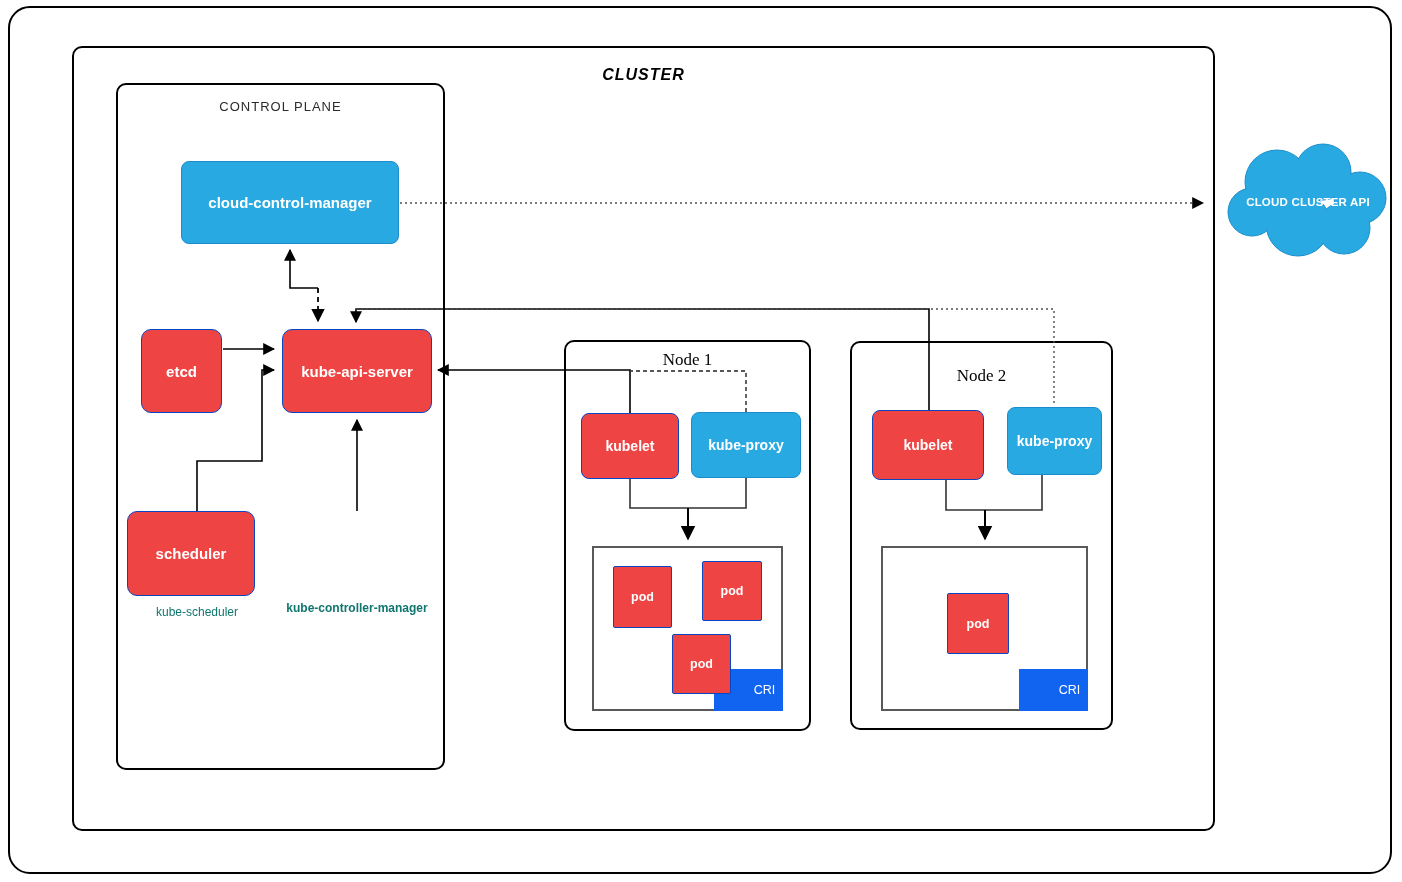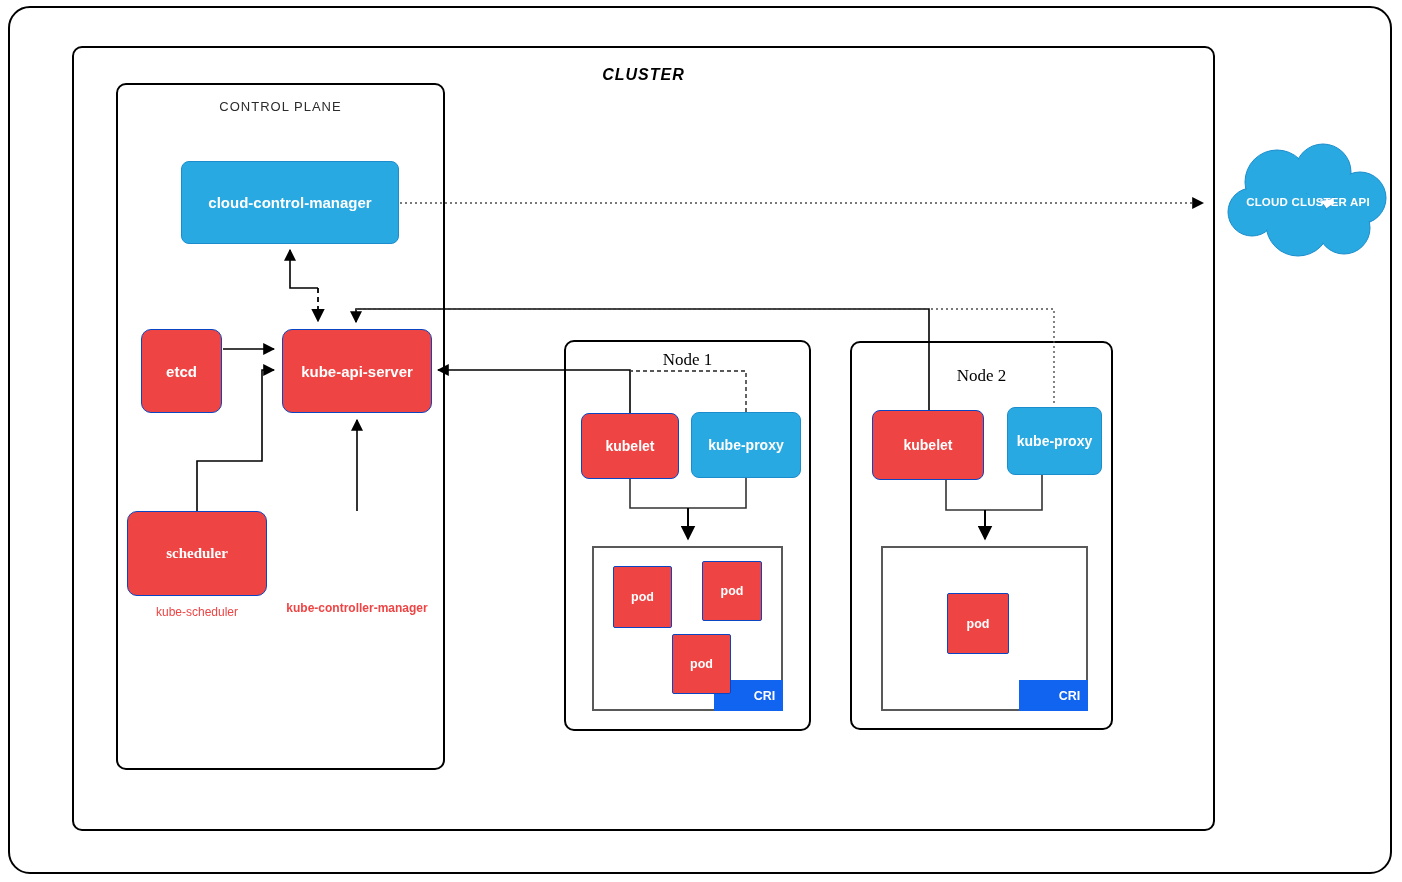--- a/index.html
+++ b/index.html
@@ -11,25 +11,25 @@
   
   .frame{border:2px solid #000;border-radius:10px;background:transparent;}
   .frame-title{position:absolute;left:0;right:0;text-align:center;color:#000;}
   
   .comp{
     display:flex;align-items:center;justify-content:center;text-align:center;
     color:#fff;font-weight:bold;border-radius:10px;
   }
   .dark{background:#ef4444;border:1.5px solid #0a46c4;}
   .light{background:#29a9e1;border:1.5px solid #1c8dcc;}
-  .caption{color:#ef4444;font-size:12px;text-align:center;}
+  .caption{color:#0f766e;font-size:12px;text-align:center;}
   .cribox{border:2px solid #595959;background:transparent;}
   .cribadge{
-    position:absolute;right:-2px;bottom:-2px;width:37px;height:31px;
-    background:#1164f0;color:#fff;font-weight:bold;font-size:12.5px;
+    position:absolute;right:-2px;bottom:-2px;width:37px;height:42px;
+    background:#1164f0;color:#fff;font-weight:normal;font-size:12.5px;
     display:flex;align-items:center;justify-content:center;padding-left:32px;
   }
   .pod{border-radius:2px;font-size:12.5px;}
   .nodetitle{font-family:"Liberation Serif", serif;font-size:17px;color:#000;}
   svg.overlay{position:absolute;left:0;top:0;pointer-events:none;}
   .cloudtext{
     position:absolute;left:0;right:0;top:56px;text-align:center;color:#fff;
     font-weight:bold;font-size:11.5px;letter-spacing:.2px;
   }
 </style>
@@ -53,21 +53,21 @@
   </div>
 
   <div class="abs comp dark" style="left:141px;top:329px;width:81px;height:84px;font-size:15px;">
     <span>etcd</span>
   </div>
 
   <div class="abs comp dark" style="left:282px;top:329px;width:150px;height:84px;font-size:15px;">
     <span>kube-api-server</span>
   </div>
 
-  <div class="abs comp dark" style="left:127px;top:511px;width:140px;height:85px;font-size:15px;font-family:Liberation Serif, serif;">
+  <div class="abs comp dark" style="left:127px;top:511px;width:128px;height:85px;font-size:15px;">
     <span>scheduler</span>
   </div>
   <div class="abs caption" style="left:127px;top:605px;width:140px;">kube-scheduler</div>
 
   <div class="abs caption" style="left:272px;top:601px;width:170px;font-weight:bold;">kube-controller-manager</div>
 
   <div class="abs frame" style="left:564px;top:340px;width:247px;height:391px;">
     <div class="frame-title nodetitle" style="top:8px;">Node 1</div>
   </div>
   <div class="abs comp dark" style="left:581px;top:413px;width:98px;height:66px;font-size:14px;border-radius:8px;">

